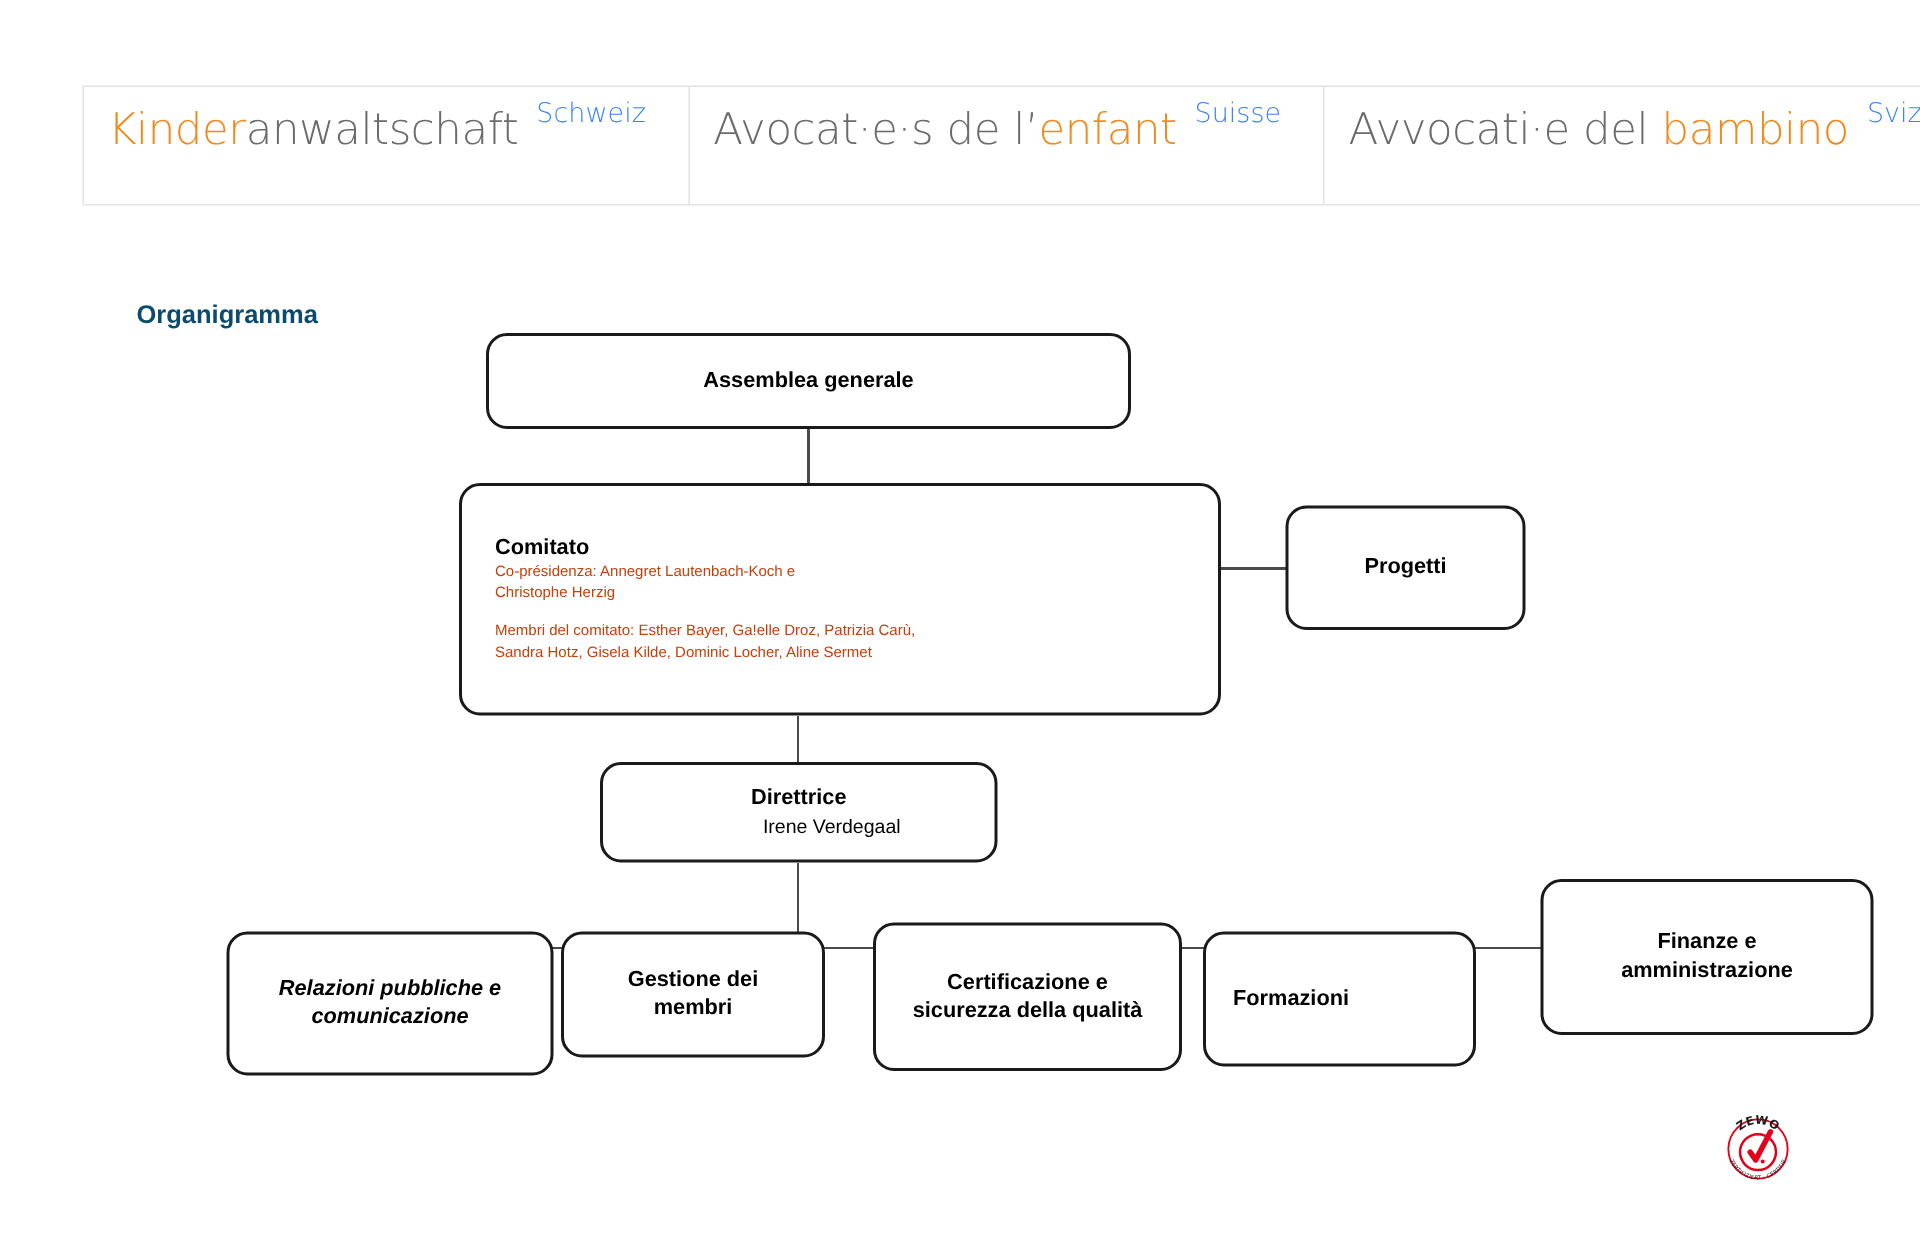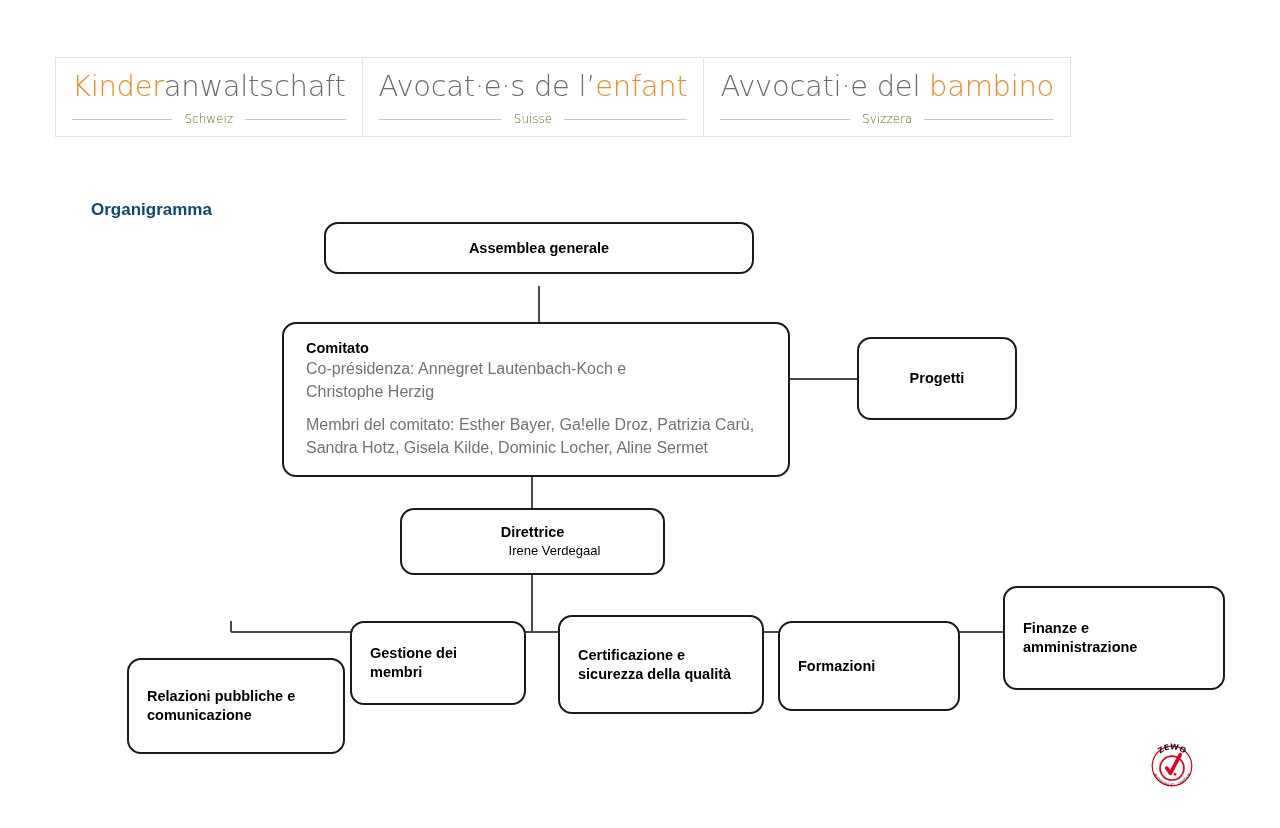--- a/index.html
+++ b/index.html
@@ -26,21 +26,21 @@
     top: 57px;
     display: flex;
     align-items: stretch;
   }
   .logo-panel {
     border: 1px solid #e3e3e3;
     box-sizing: border-box;
     height: 80px;
     padding: 0 16px 0 16px;
     display: flex;
-    flex-direction: column;
+    flex-direction: row;
     justify-content: flex-start;
     background: #ffffff;
   }
   .logo-panel + .logo-panel { margin-left: -1px; }
   .logo-title {
     font-family: "DejaVu Sans", sans-serif;
     font-size: 29px;
     font-weight: 300;
     letter-spacing: -0.3px;
     white-space: nowrap;
@@ -55,23 +55,23 @@
     margin-top: 11px;
     height: 14px;
   }
   .logo-rule {
     flex: 1 1 auto;
     height: 1px;
     background: #c9c9c9;
   }
   .logo-sub {
     font-family: "DejaVu Sans", sans-serif;
-    font-size: 12px;
+    font-size: 18px;
     font-weight: 300;
-    color: #4d7c0f;
+    color: #3b82f6;
     padding: 0 12px;
     white-space: nowrap;
     line-height: 1;
   }
 
   
   .section-title {
     position: absolute;
     left: 55px;
     top: 200px;
@@ -94,54 +94,54 @@
     box-sizing: border-box;
     border: 2px solid #1a1a1a;
     border-radius: 14px;
     background: #ffffff;
     display: flex;
     flex-direction: column;
     justify-content: center;
     font-family: "Liberation Sans", sans-serif;
   }
   .node.center { align-items: center; text-align: center; }
-  .node.left   { align-items: flex-start; text-align: left; }
+  .node.left   { align-items: flex-start; text-align: center; margin-left: 24px; }
 
   .node-title {
     font-weight: bold;
     font-size: 14.5px;
     line-height: 1.3;
     color: #000000;
   }
   .node-sub {
     font-size: 13px;
     font-weight: normal;
     line-height: 1.35;
     color: #000000;
     padding-left: 44px;
   }
   .node-body {
-    font-size: 16px;
+    font-size: 10px;
     font-weight: normal;
     line-height: 1.42;
-    color: #737373;
+    color: #c2410c;
   }
   .node-body .spacer { display: block; height: 11px; }
 
   .node.left .node-title,
   .node.left .node-sub,
   .node.left .node-body { padding-left: 22px; padding-right: 16px; }
 
   
-  #node-assemblea { left: 324px; top: 222px; width: 430px; height: 52px; }
+  #node-assemblea { left: 324px; top: 222px; width: 430px; height: 64px; }
   #node-comitato  { left: 282px; top: 322px; width: 508px; height: 155px; }
   #node-progetti  { left: 857px; top: 337px; width: 160px; height: 83px; }
   #node-direttrice{ left: 400px; top: 508px; width: 265px; height: 67px; }
 
-  #node-dep-0 { left: 127px; top: 658px; width: 218px; height: 96px; }
+  #node-dep-0 { left: 127px; top: 621px; width: 218px; height: 96px; font-style: italic; }
   #node-dep-1 { left: 350px; top: 621px; width: 176px; height: 84px; }
   #node-dep-2 { left: 558px; top: 615px; width: 206px; height: 99px; }
   #node-dep-3 { left: 778px; top: 621px; width: 182px; height: 90px; }
   #node-dep-4 { left: 1003px; top: 586px; width: 222px; height: 104px; }
 
   .node.dep .node-title { padding: 0 18px; font-size: 14.5px; }
 
   
   #zewo-seal {
     position: absolute;

